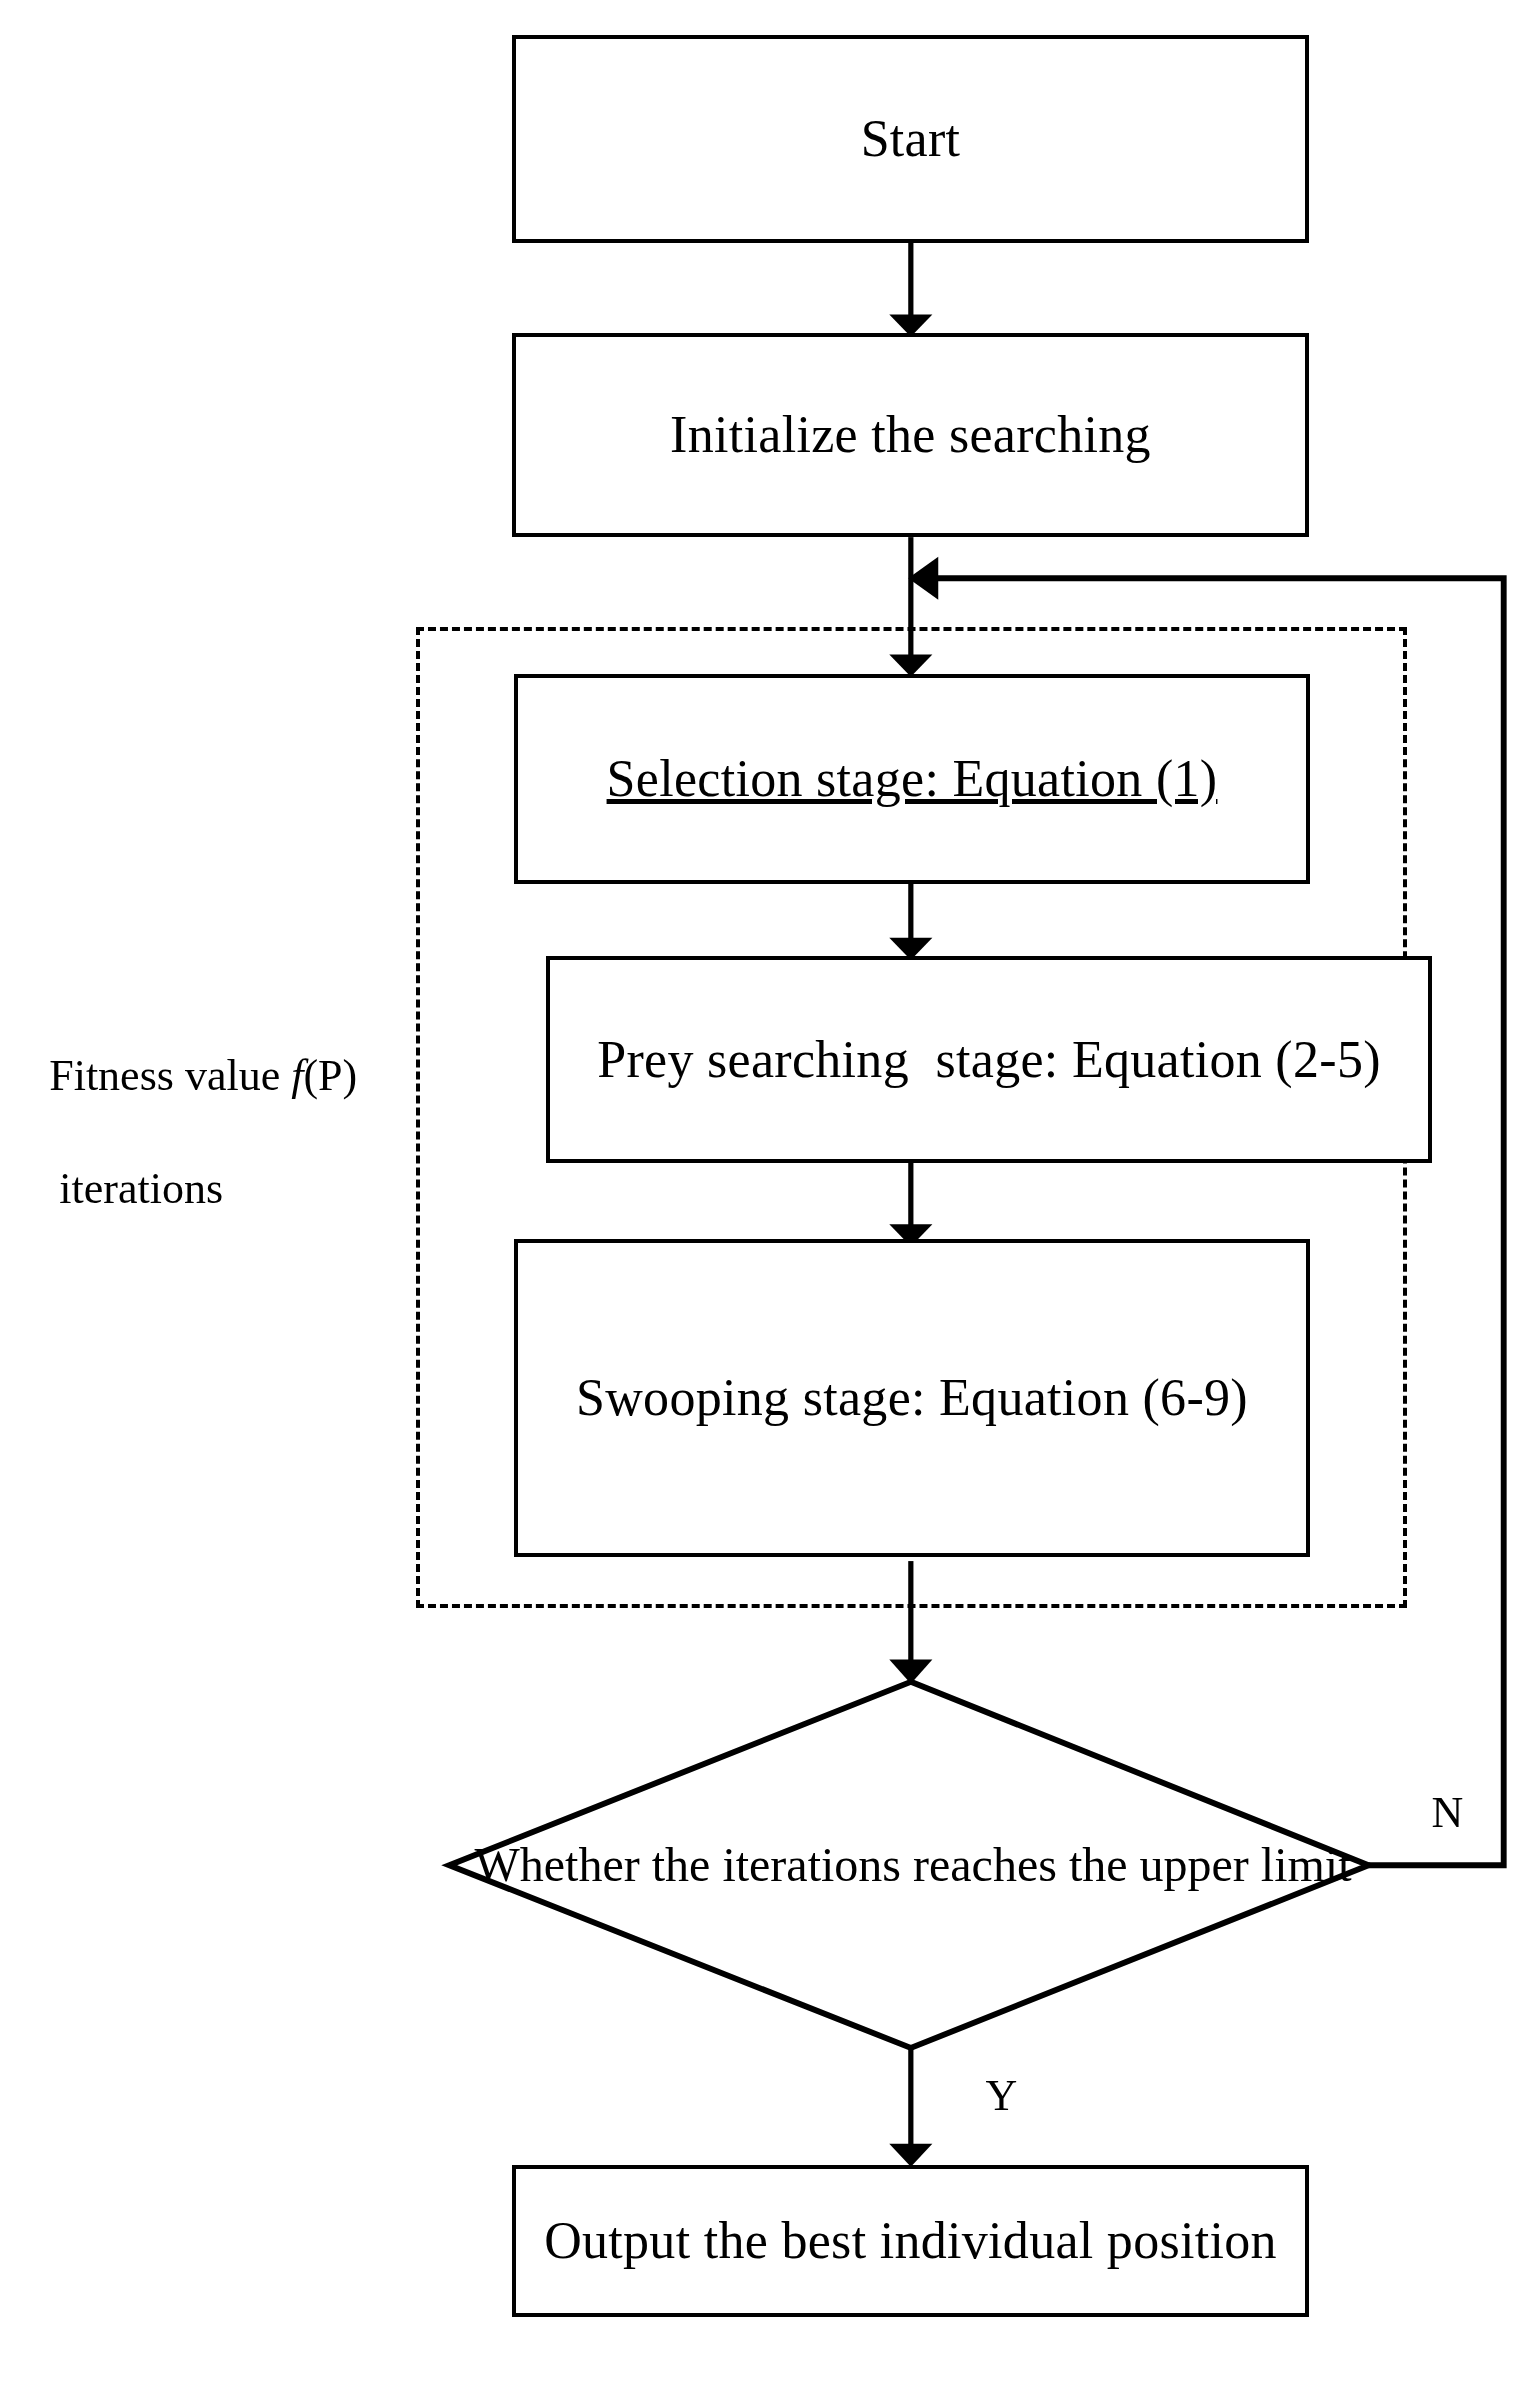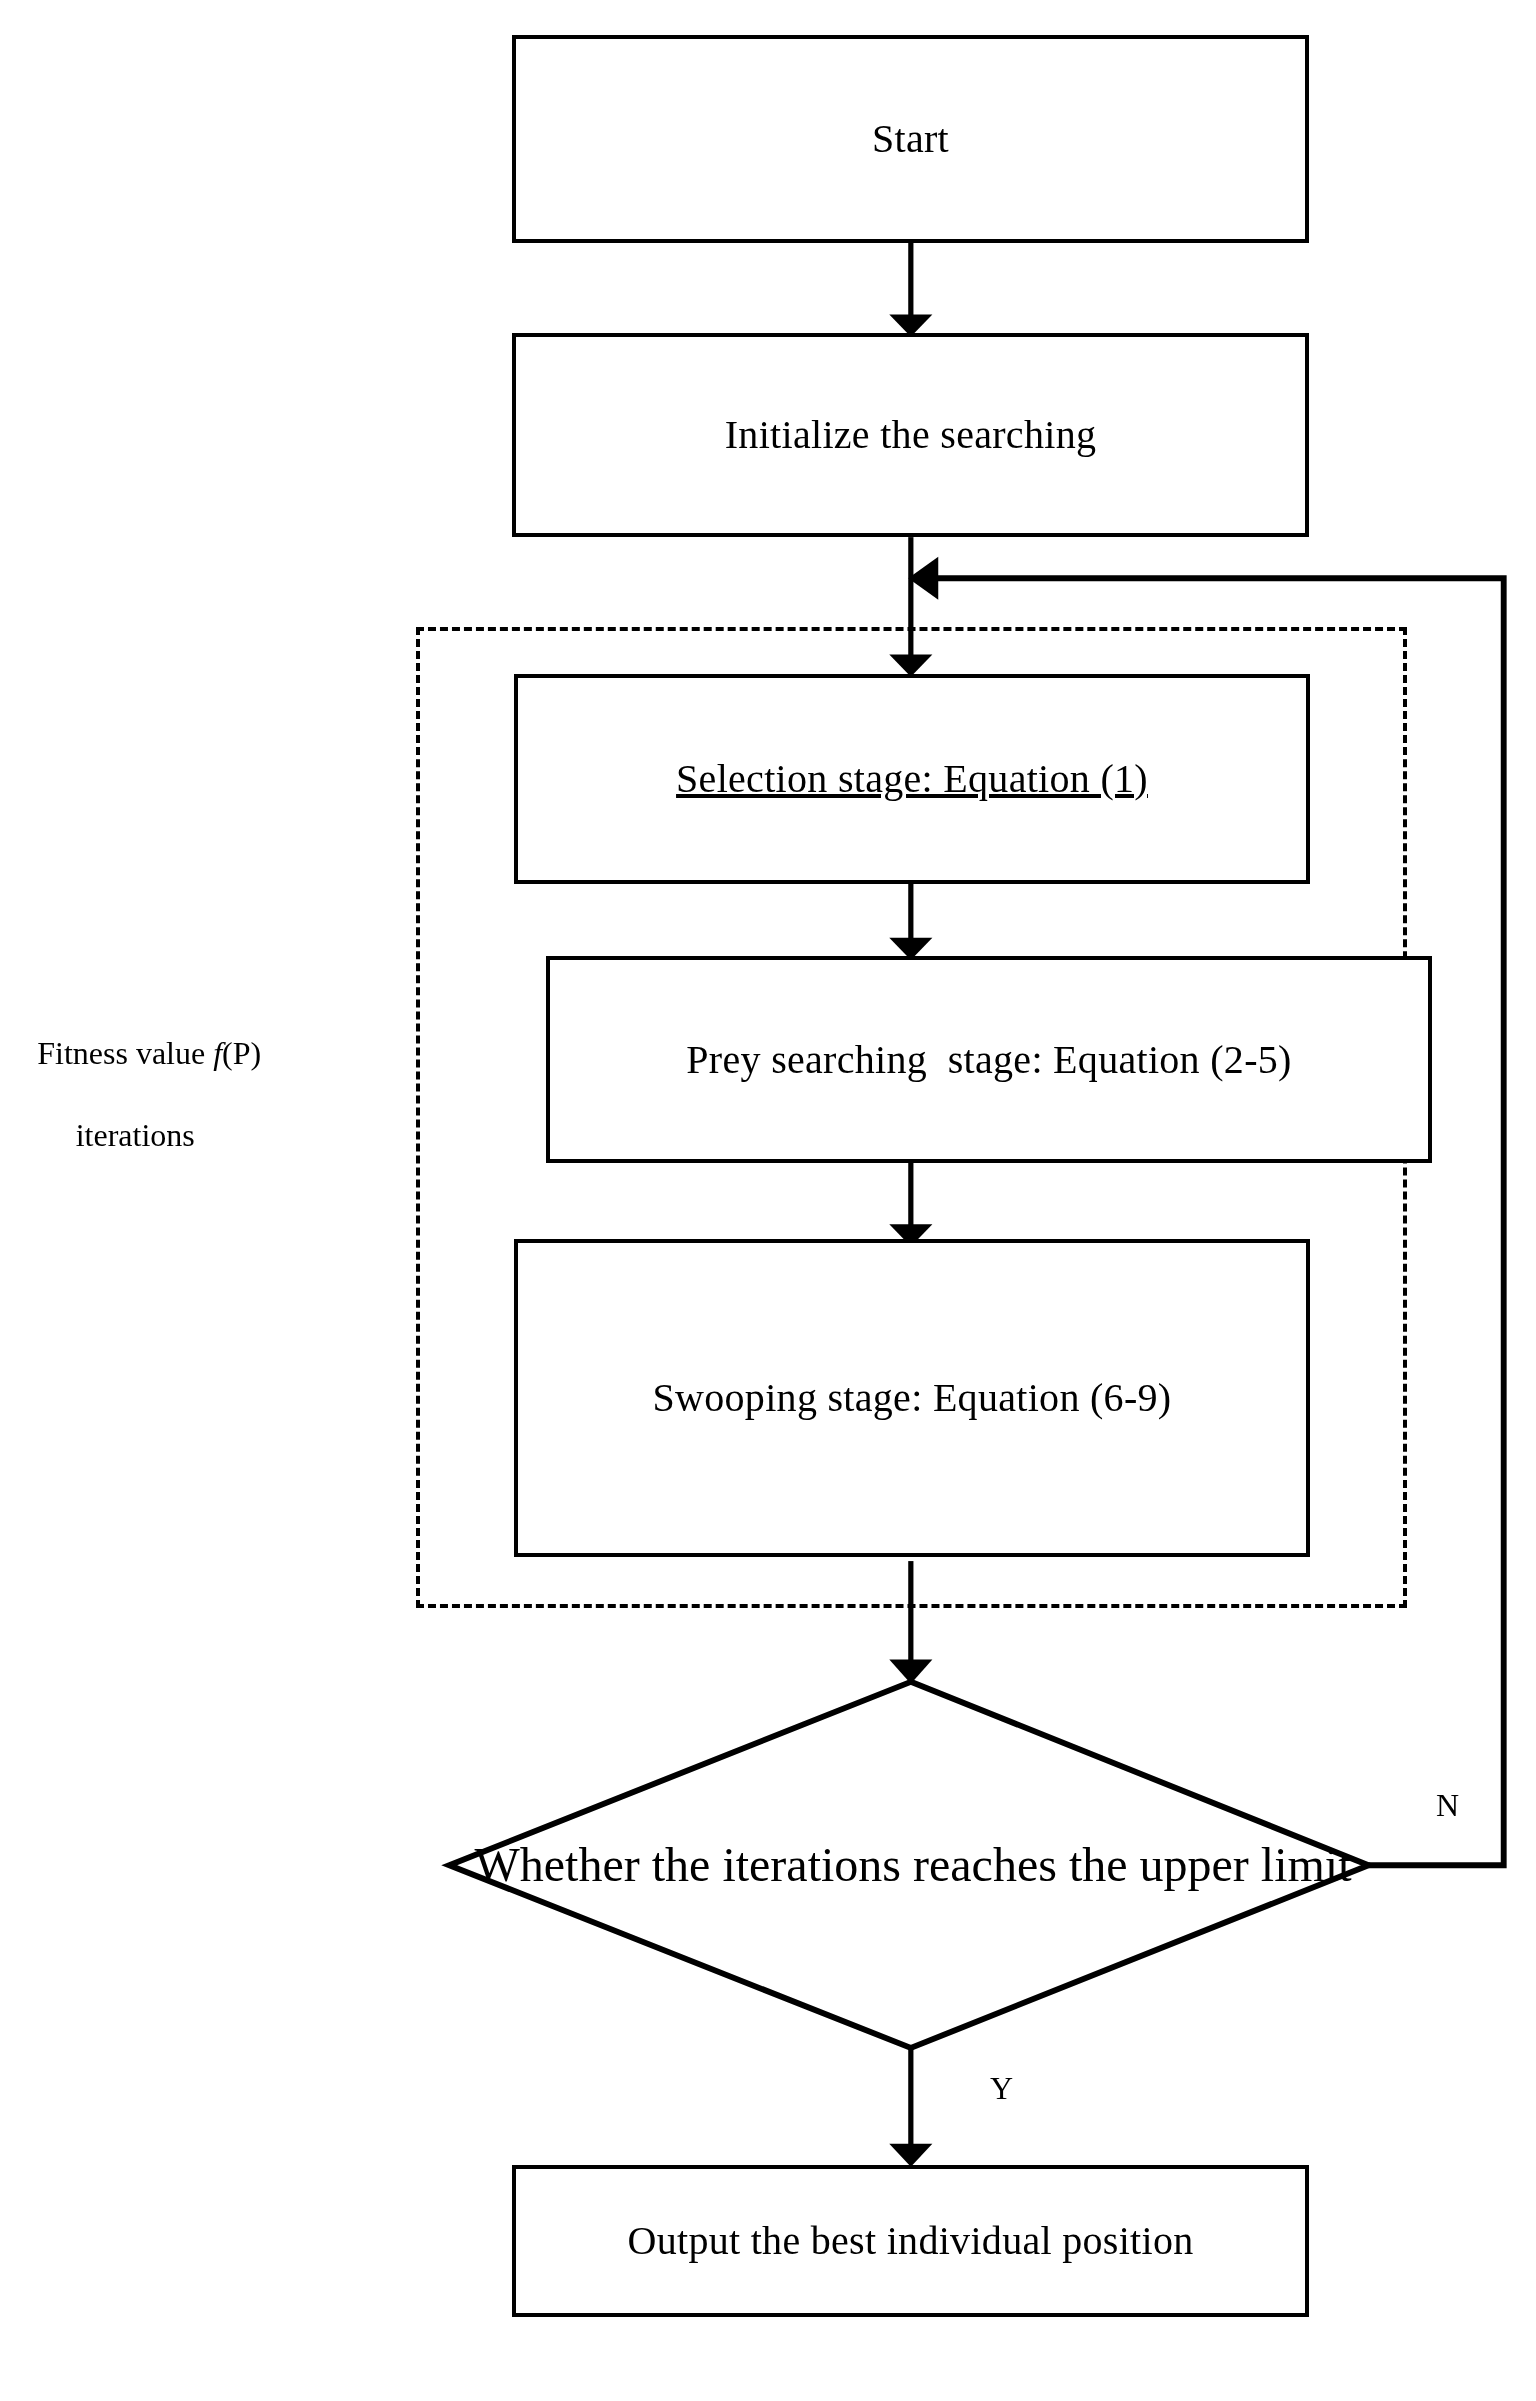--- a/index.html
+++ b/index.html
@@ -19,37 +19,37 @@
     box-sizing:border-box;
     border:4.6px solid #000000;
     background:#ffffff;
     display:flex;
     align-items:center;
     justify-content:center;
     text-align:center;
     z-index:3;
   }
   .pbox .ptext{
-    font-size:40px;
+    font-size:52px;
     line-height:1.1;
     white-space:pre;
     letter-spacing:0.3px;
   }
   
   .dashbox{
     position:absolute;
     box-sizing:border-box;
     border:4.6px dashed #000000;
     background:transparent;
     z-index:1;
   }
   
   .label{
     position:absolute;
-    font-size:32px;
+    font-size:44px;
     line-height:1.28;
     text-align:center;
     white-space:pre;
     z-index:5;
   }
   .ital{font-style:italic;}
   
   svg.wires{
     position:absolute;
     left:0;top:0;

